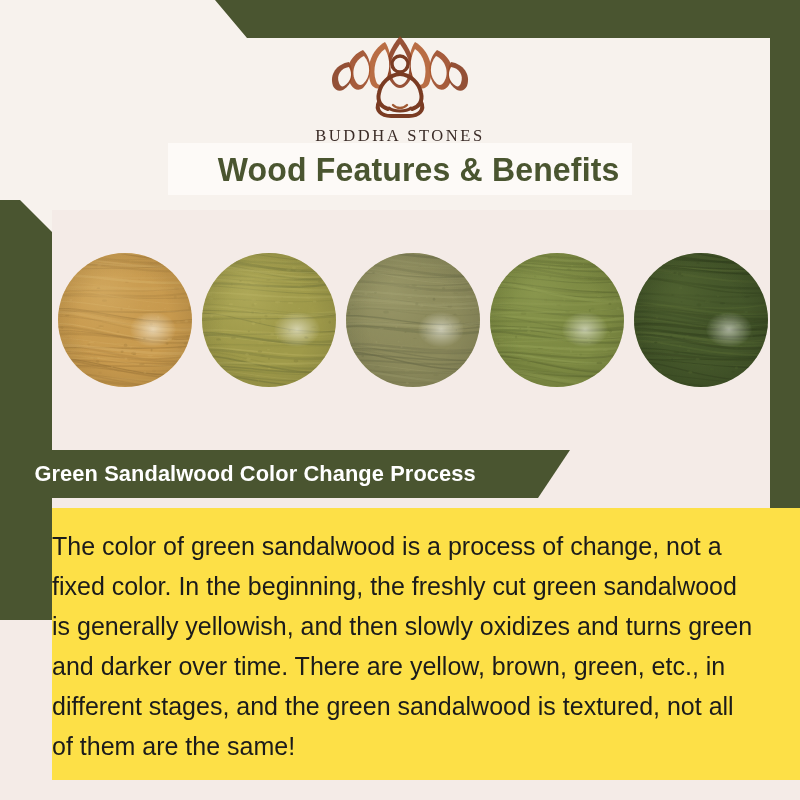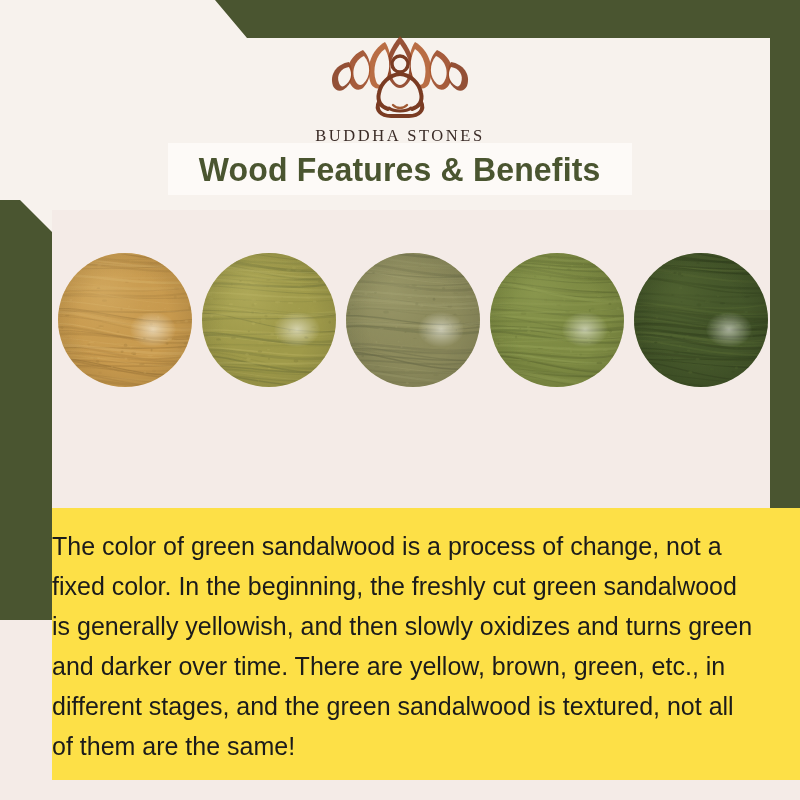--- a/index.html
+++ b/index.html
@@ -90,21 +90,21 @@
   
   .title-box {
     position: absolute;
     left: 168px;
     top: 143px;
     width: 464px;
     height: 52px;
     background: #fdfaf7;
     display: flex;
     align-items: center;
-    justify-content: center;
+    justify-content: flex-end;
   }
   .title-text {
     font-family: "Liberation Sans Narrow", "Liberation Sans", sans-serif;
     font-weight: bold;
     font-size: 34px;
     color: #4a5530;
     letter-spacing: 0.2px;
     transform: scaleX(0.94);
     white-space: nowrap;
   }
@@ -2056,18 +2056,21 @@
           <ellipse cx="1.8" cy="0.3" rx="1.74" ry="0.99" fill="#263317" opacity="0.33"></ellipse>
           <ellipse cx="36.8" cy="17.9" rx="2.52" ry="0.73" fill="#5e7038" opacity="0.16"></ellipse>
           <ellipse cx="84.0" cy="62.5" rx="0.99" ry="0.88" fill="#5e7038" opacity="0.13"></ellipse>
           <ellipse cx="35.8" cy="77.2" rx="1.22" ry="1.00" fill="#5e7038" opacity="0.33"></ellipse>
         </svg>
         <div class="shade" style="background: radial-gradient(circle at 34% 30%, rgba(94, 112, 56, 0.42) 0%, rgba(94, 112, 56, 0.1) 30%, rgba(0, 0, 0, 0) 52%), radial-gradient(circle, rgba(0, 0, 0, 0) 48%, rgba(38, 51, 23, 0.3) 78%, rgba(38, 51, 23, 0.72) 100%);"></div>
         <div class="spec" style="left: 54%; top: 44%; width: 34%; height: 26%; background: radial-gradient(rgba(255, 255, 250, 0.55) 0%, rgba(255, 255, 250, 0.2) 45%, rgba(255, 255, 255, 0) 72%);"></div>
       </div>
     </div>
 
+  <div class="banner">
+    <div class="banner-text">Green Sandalwood Color Change Process</div>
+  </div>
 
   <div class="text-box">
     <div class="body-text">The color of green sandalwood is a process of change, not a fixed color. In the beginning, the freshly cut green sandalwood is generally yellowish, and then slowly oxidizes and turns green and darker over time. There are yellow, brown, green, etc., in different stages, and the green sandalwood is textured, not all of them are the same!</div>
   </div>
 
 </div>
 
 </body></html>

